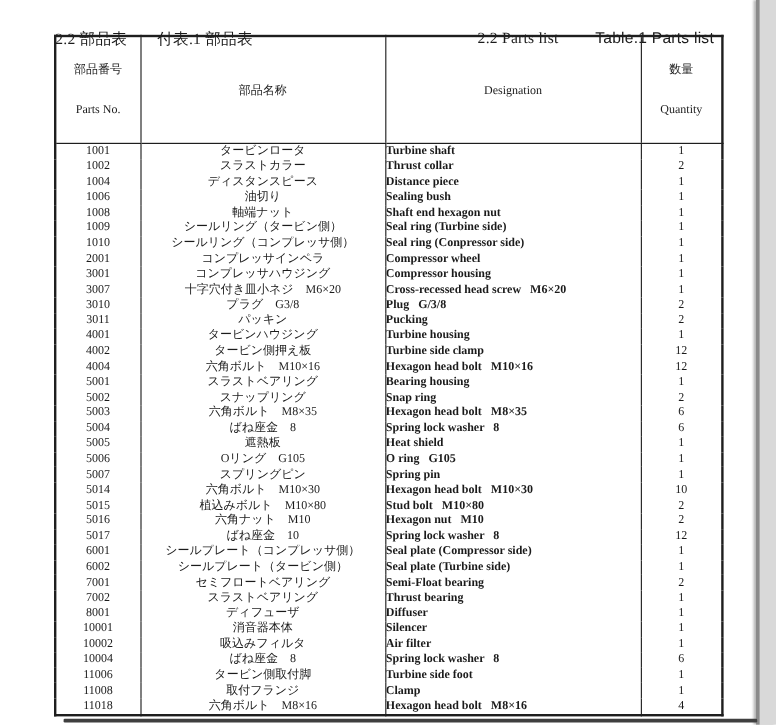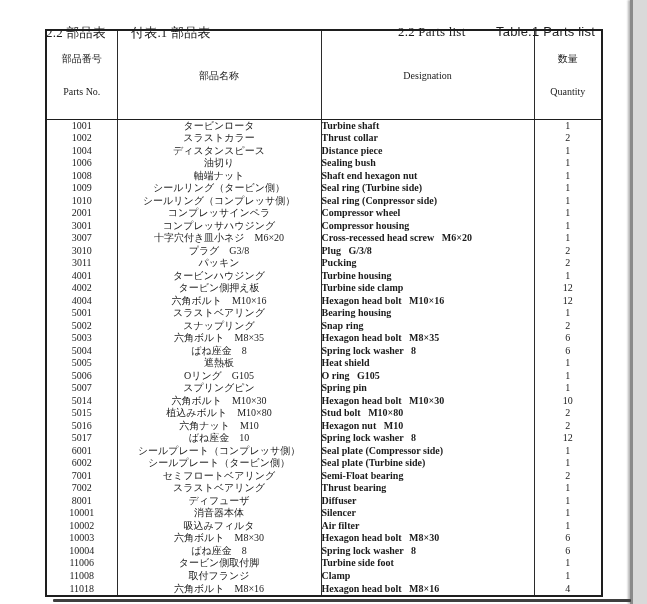--- a/index.html
+++ b/index.html
@@ -273,26 +273,20 @@
     <td class="c-en">Silencer</td>
     <td class="c-qty">1</td>
   </tr>
         <tr>
     <td class="c-no">10002</td>
     <td class="c-jp">吸込みフィルタ</td>
     <td class="c-en">Air filter</td>
     <td class="c-qty">1</td>
   </tr>
         <tr>
-    <td class="c-no">10003</td>
-    <td class="c-jp">六角ボルト　M8×30</td>
-    <td class="c-en">Hexagon head bolt   M8×30</td>
-    <td class="c-qty">6</td>
-  </tr>
-        <tr>
     <td class="c-no">10004</td>
     <td class="c-jp">ばね座金　8</td>
     <td class="c-en">Spring lock washer   8</td>
     <td class="c-qty">6</td>
   </tr>
         <tr>
     <td class="c-no">11006</td>
     <td class="c-jp">タービン側取付脚</td>
     <td class="c-en">Turbine side foot</td>
     <td class="c-qty">1</td>

